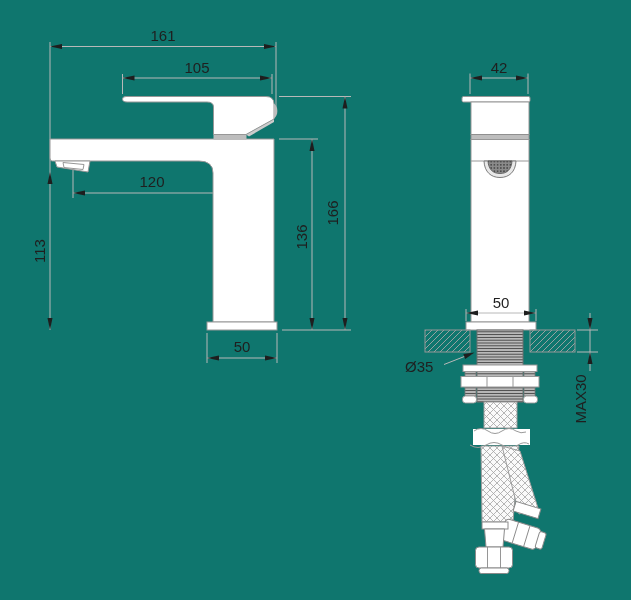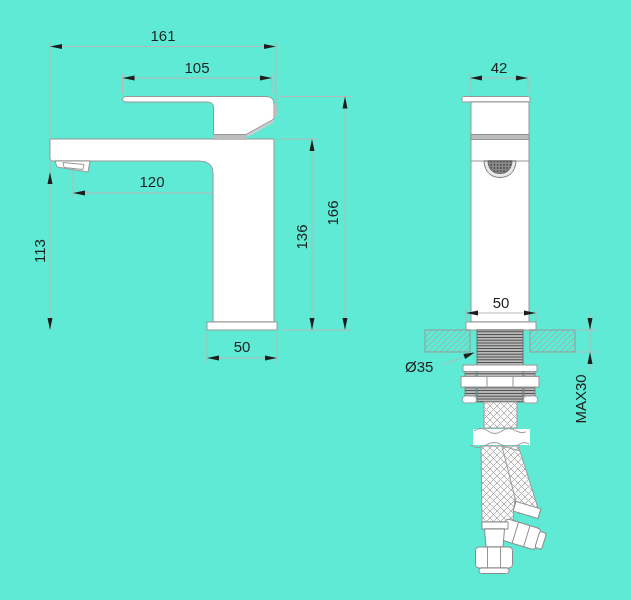--- a/index.html
+++ b/index.html
@@ -1,16 +1,16 @@
 <!DOCTYPE html>
 <html><head>
 <meta charset="utf-8">
 <style>
   html,body{margin:0;padding:0;background:#ffffff;}
-  .canvas{position:relative;width:631px;height:600px;background:#5eead4;overflow:hidden;font-family:"Liberation Sans",sans-serif;}
+  .canvas{position:relative;width:631px;height:600px;background:#0f766e;overflow:hidden;font-family:"Liberation Sans",sans-serif;}
   svg{position:absolute;left:0;top:0;}
   text{font-family:"Liberation Sans","DejaVu Sans",sans-serif;font-size:15px;fill:#1f1f1f;}
   .obj{stroke:#979797;stroke-width:1;fill:#ffffff;}
   .objline{stroke:#979797;stroke-width:1;fill:none;}
   .dim{stroke:#b8b8b8;stroke-width:1;fill:none;}
   .arr{fill:#1e1e1e;stroke:none;}
   .shade{fill:#bdbdbd;stroke:none;}
 </style>
 </head>
 <body>

